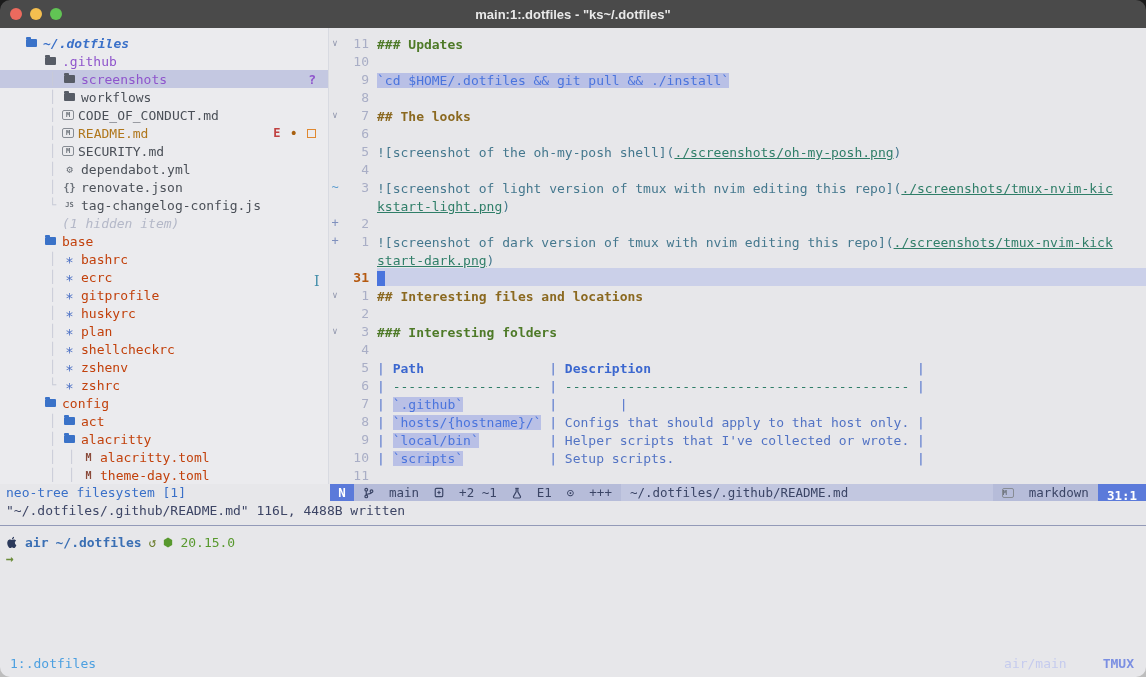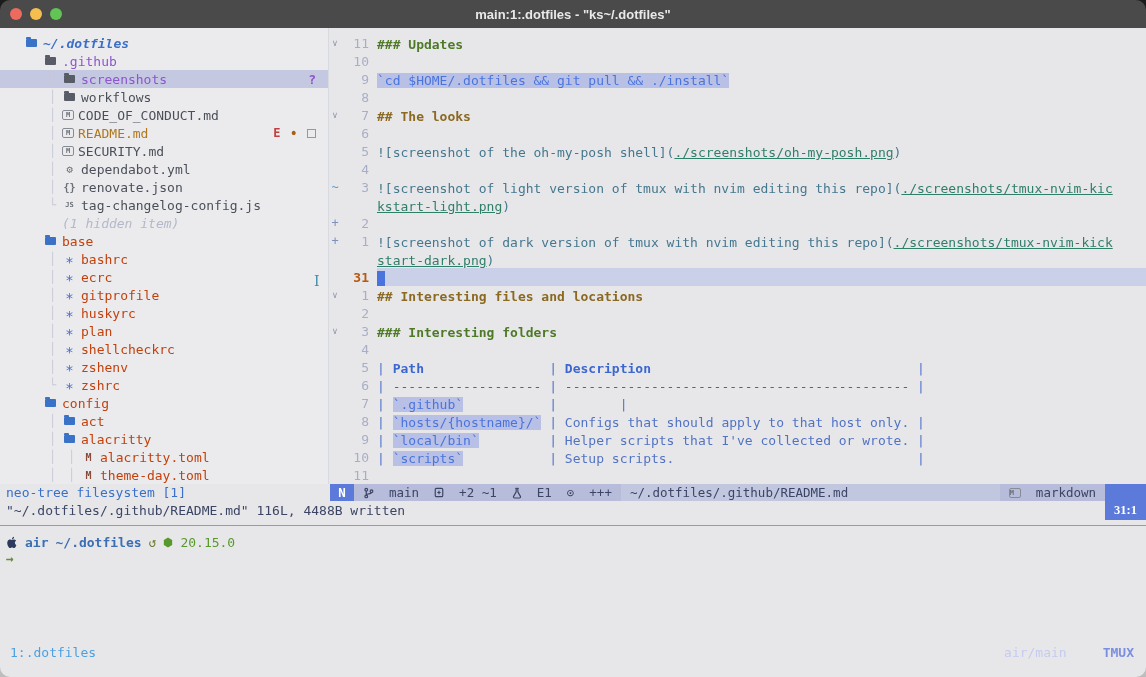--- a/index.html
+++ b/index.html
@@ -71,34 +71,34 @@
   .sg-cell{color:var(--cell);}
   .sg-plain{color:#4b5058;}
   .ibeam{position:absolute;left:314px;top:245px;color:#3f8ca8;font-family:"DejaVu Serif",serif;font-size:14px;}
   
   .statusrow{height:17px;display:flex;flex:none;}
   .neotree-status{width:330px;flex:none;color:#3a70c8;padding-left:6px;box-sizing:border-box;font-size:13px;line-height:17px;}
   .statusline{flex:1;display:flex;align-items:stretch;font-size:12.5px;color:var(--status-fg);}
   .mode{width:24px;background:var(--accent);color:#fff;font-weight:bold;text-align:center;line-height:17px;flex:none;}
   .sect{display:flex;align-items:center;gap:15px;background:var(--status-bg);padding:0 9px;}
   .sect.path{flex:1;background:var(--status-bg-light);}
-  .pos{background:var(--accent);color:#fff;font-weight:bold;line-height:17px;padding:18px 9px;flex:none;font-family:Liberation Serif, serif;}
+  .pos{background:var(--accent);color:#fff;font-weight:bold;line-height:17px;padding:3px 9px;flex:none;}
   .slicon{display:inline-flex;align-items:center;}
   .msgline{height:19px;line-height:19px;padding-left:6px;color:#3d4565;flex:none;}
   
   .pane-divider{height:1px;background:#939ab8;margin-top:5px;flex:none;}
   .shell{padding:7px 0 0 6px;flex:none;}
   .promptline{height:18px;display:flex;align-items:center;gap:7px;}
   .p-host,.p-cwd{color:#3a6fb4;font-weight:bold;}
   .p-git{color:#6b7c2a;font-size:13px;}
   .p-node{color:#58992e;}
   .arrowline{height:18px;color:#6b8c3a;font-weight:bold;}
   .spacer{flex:1;}
   
-  .tmuxbar{height:26px;flex:none;display:flex;align-items:flex-start;padding:0 12px 6px 10px;font-size:13px;}
+  .tmuxbar{height:26px;flex:none;display:flex;align-items:flex-end;padding:0 12px 6px 10px;font-size:13px;}
   .tmux-left{color:#4da0e0;}
   .tmux-right{margin-left:auto;display:flex;gap:36px;}
   .tmux-session{color:#c5cbee;}
   .tmux-label{color:#7b8fe2;font-weight:bold;}
 </style>
 </head>
 <body>
 
 <div class="window">
   <div class="titlebar">

